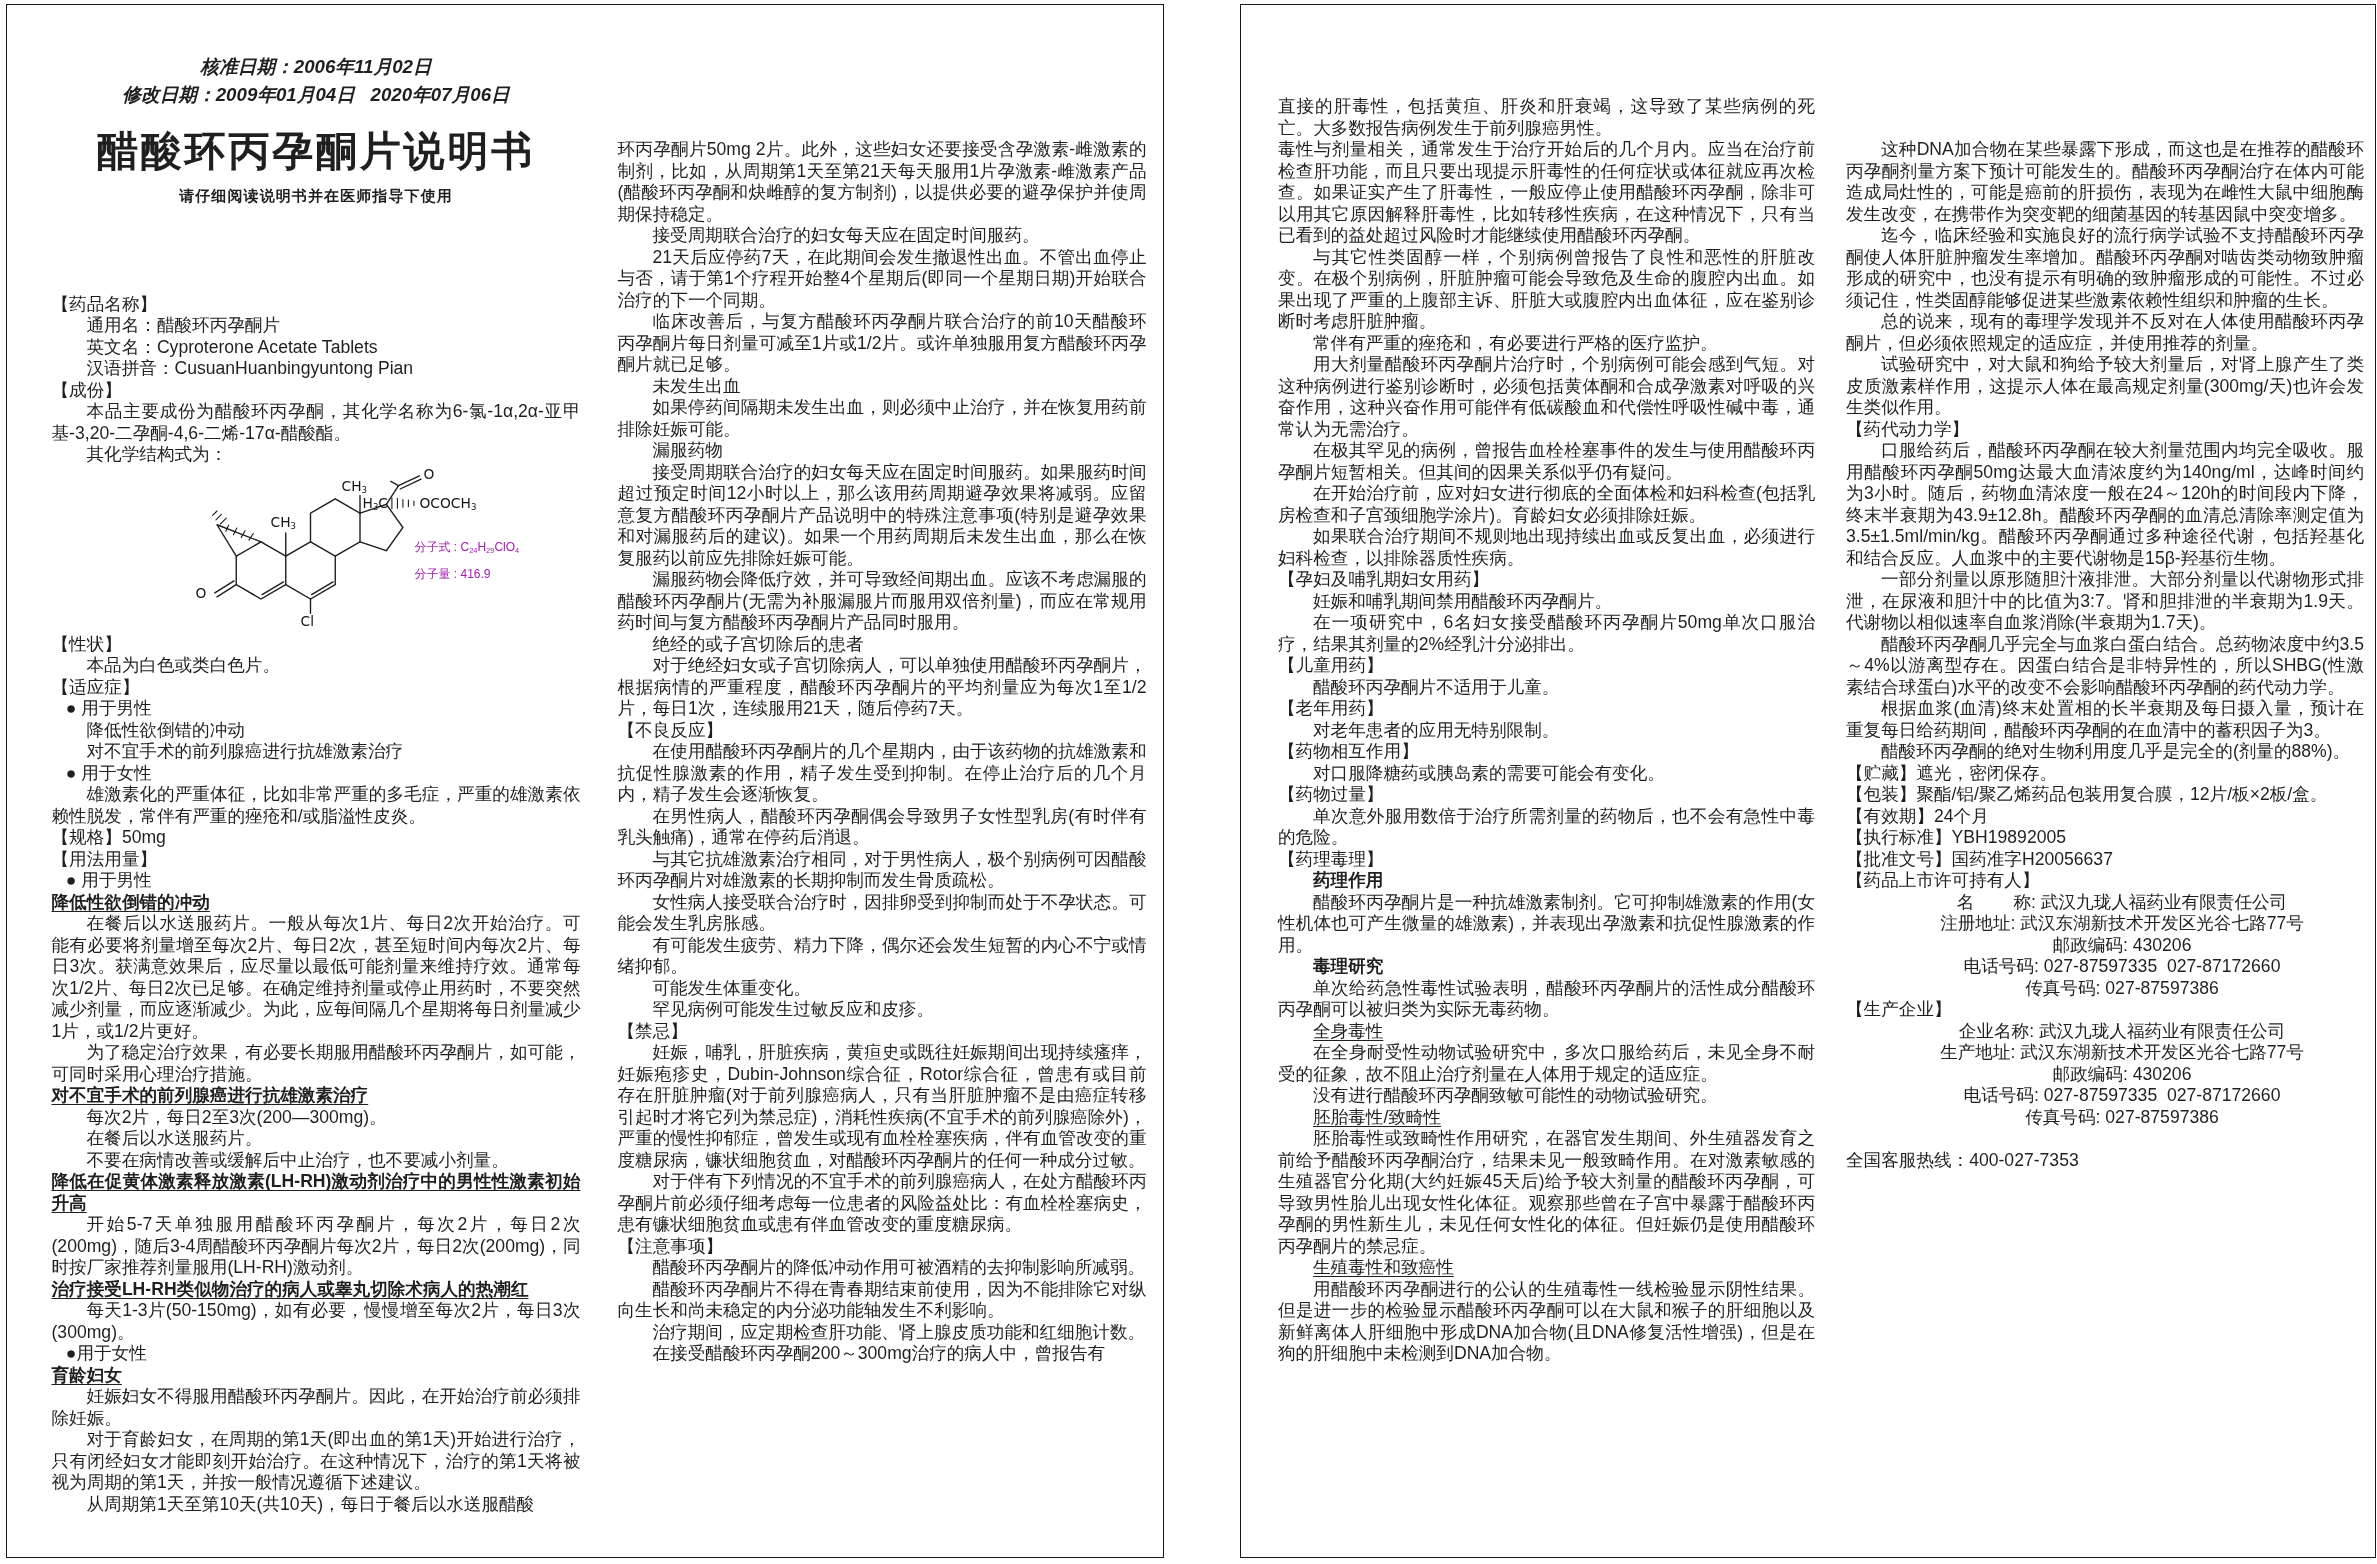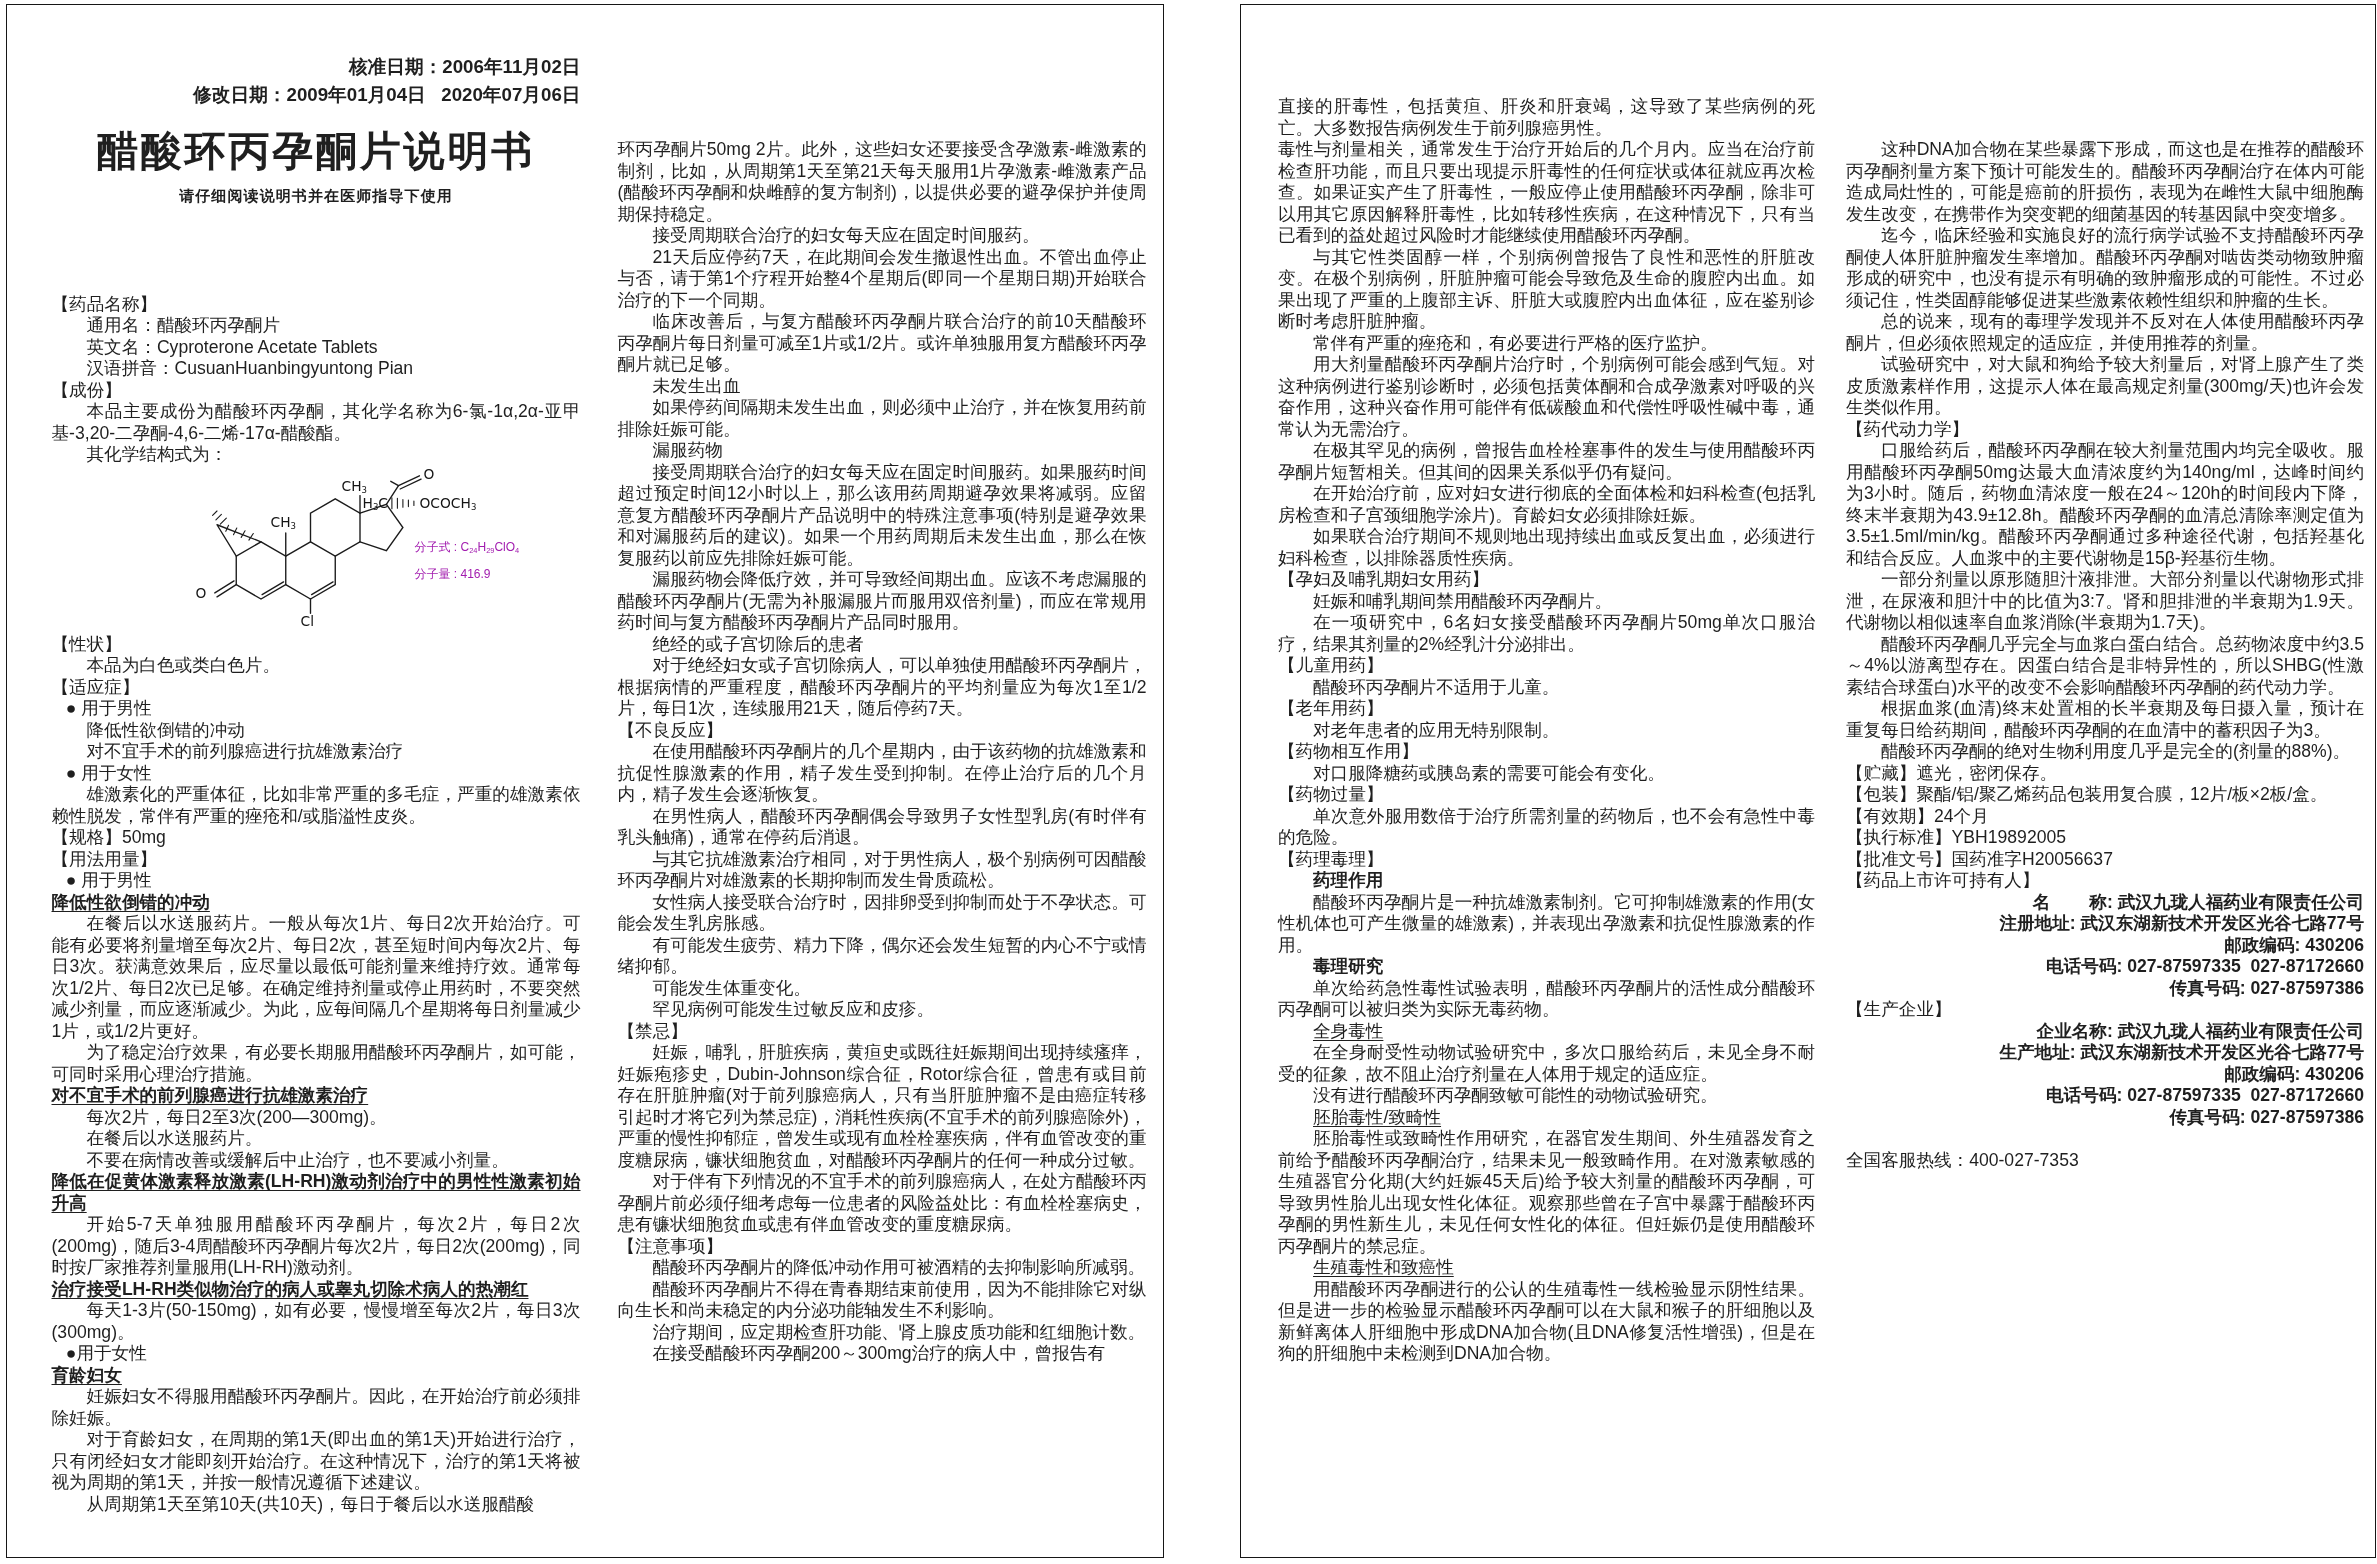--- a/index.html
+++ b/index.html
@@ -11,31 +11,31 @@
   .page{position:absolute;top:4.4px;height:1552px;background:#fff;border:1.7px solid #161616;overflow:hidden;}
   #page1{left:5.5px;width:1156px;}
   #page2{left:1240px;width:1134px;}
   .col{position:absolute;color:#1f1f1f;font-size:17.6px;line-height:21.5px;text-align:justify;}
   #p1c1{left:45px;top:48px;width:529px;}
   #p1c2{left:611px;top:134px;width:529px;}
   #p2c1{left:37px;top:91px;width:537px;}
   #p2c2{left:605px;top:134px;width:518px;}
 
   .ln{margin:0;}
-  .kv{font-weight:700;font-size:18.7px;line-height:27.5px;white-space:pre-wrap;text-align:right;}
+  .kv{font-weight:700;font-size:18.7px;line-height:27.5px;white-space:pre-wrap;text-align:center;font-style:italic;}
   .title{font-size:41px;line-height:48px;font-weight:700;text-align:center;letter-spacing:2.8px;margin:18.7px 0 5.5px;}
   .subtitle{font-size:15px;line-height:29px;font-weight:700;text-align:center;letter-spacing:1.1px;margin:0 0 84px;}
   .section{}
   .para{text-indent:35px;}
   .noindent{}
   .bullet{padding-left:14.3px;}
   .hb{font-weight:700;text-decoration:underline;text-underline-offset:3.3px;}
   .subb{font-weight:700;text-indent:35px;}
   .subu{text-indent:35px;text-decoration:underline;text-underline-offset:3.3px;}
-  .contact{padding-left:34px;white-space:pre-wrap;text-align:right;font-weight:bold;}
+  .contact{padding-left:34px;white-space:pre-wrap;text-align:center;}
   .hotline{}
   .gap{height:21.5px;}
 
   .struct{position:relative;height:165px;margin:1.1px 0 2.2px;}
   .struct svg{position:absolute;left:0;top:0;}
   .slabel{position:absolute;font-size:13.8px;line-height:14.3px;color:#141414;font-family:"DejaVu Sans",sans-serif;white-space:nowrap;}
   .slabel sub, .formula sub{font-size:0.62em;vertical-align:-0.28em;line-height:0;}
   .formula{position:absolute;left:363px;top:67px;font-size:12px;line-height:27.5px;color:#a21caf;text-align:left;}
 </style>
 </head>

